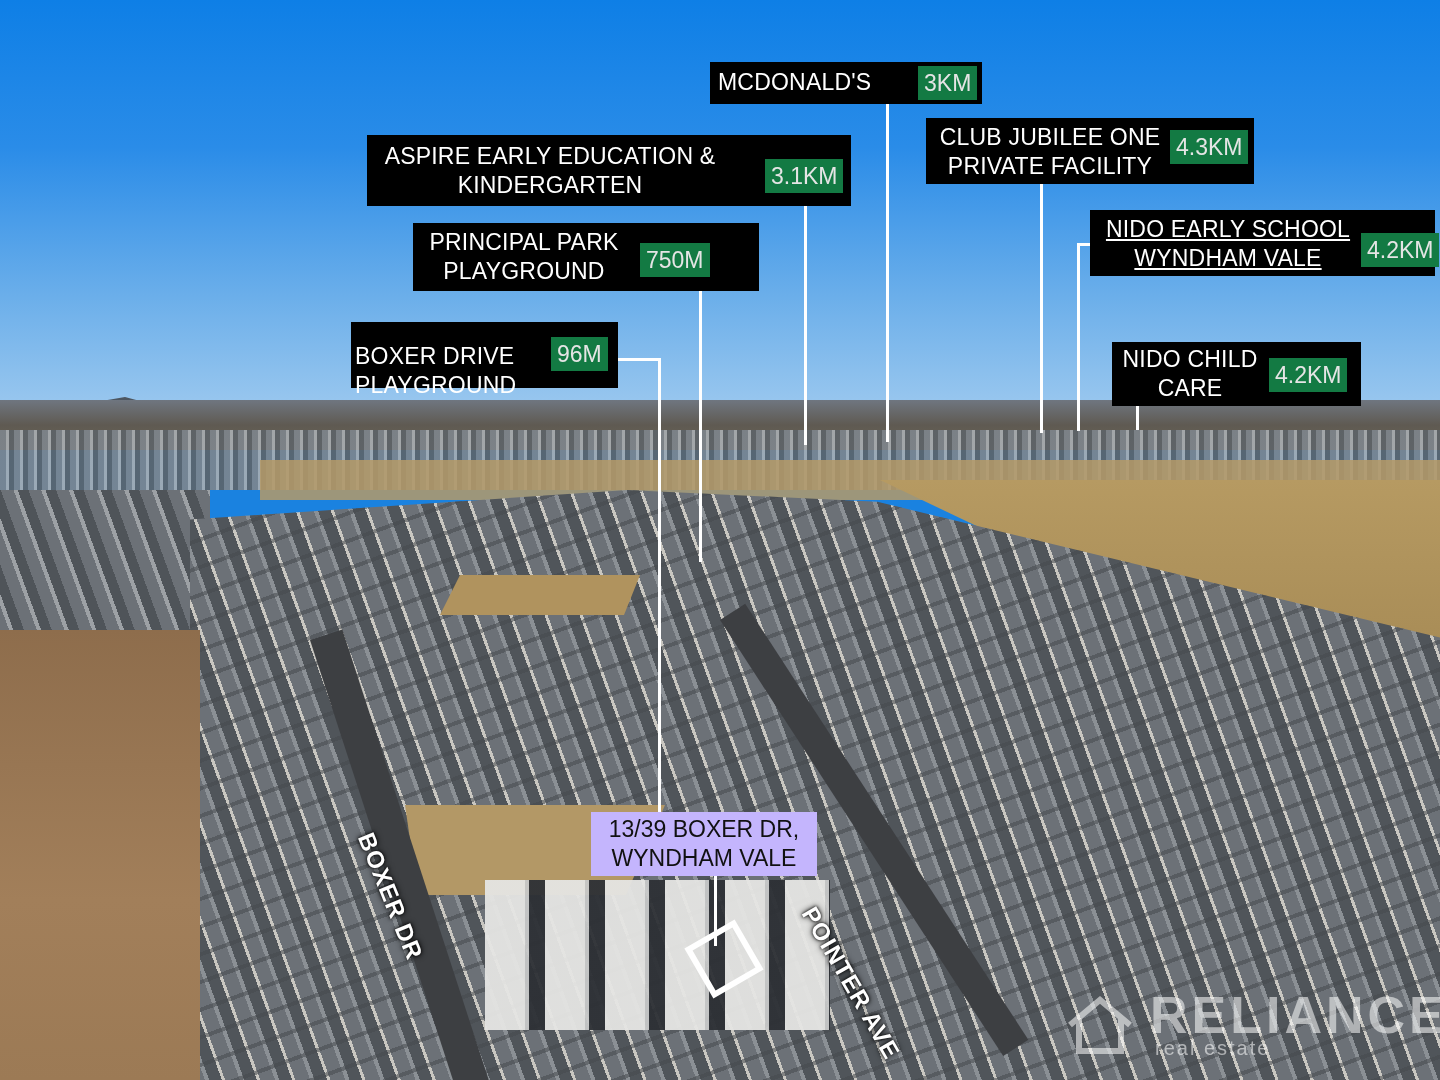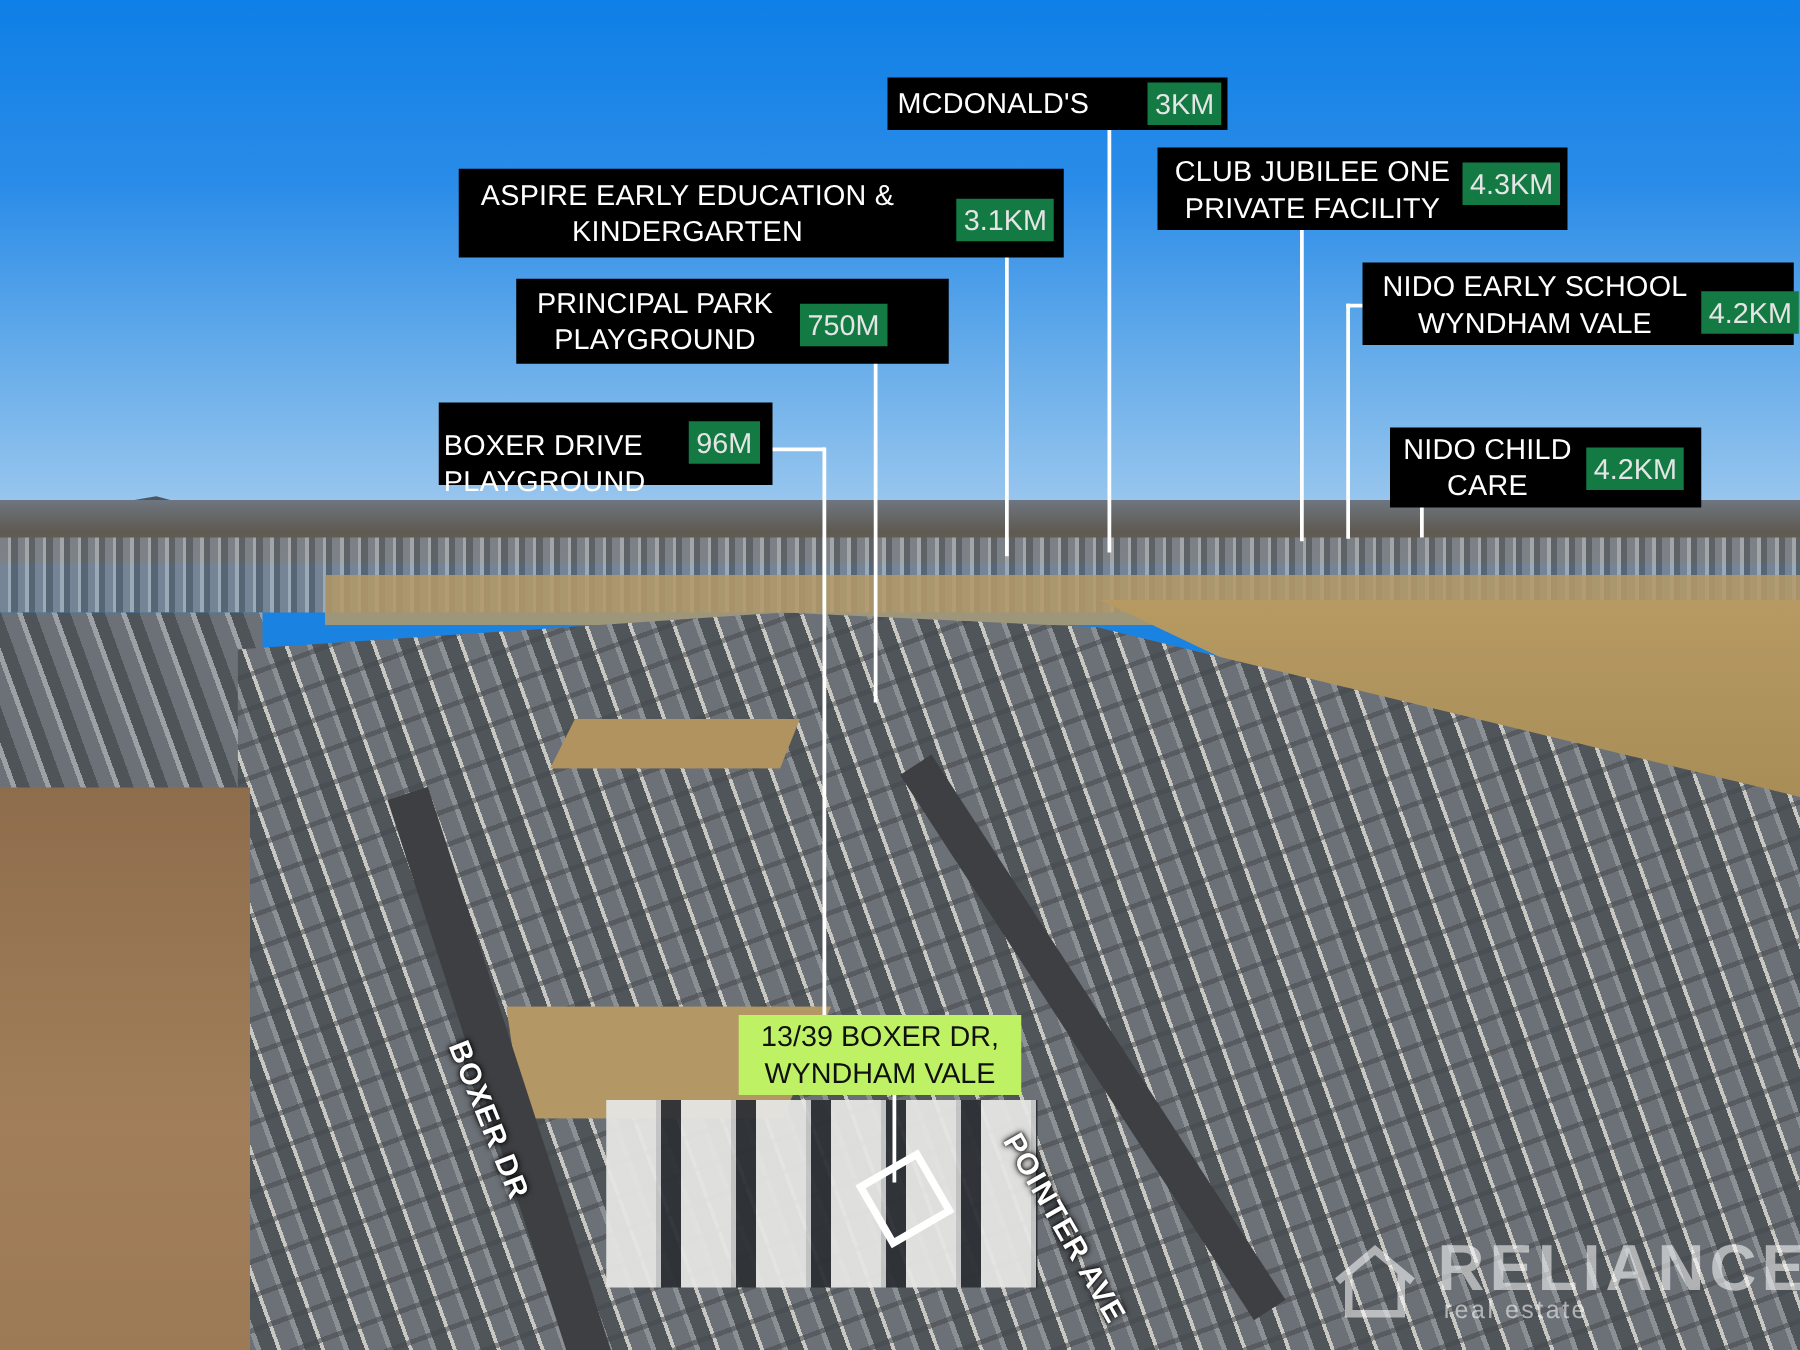--- a/index.html
+++ b/index.html
@@ -45,21 +45,21 @@
       background: repeating-linear-gradient(90deg, #e5e5e3 0 40px, #c7c8c8 40px 44px, #2d3035 44px 60px); opacity: .95; }
 
     
     .leader { position: absolute; background: #ffffff; }
 
     
     .callout { position: absolute; background: #000; color: #fff; display: flex; align-items: center; box-sizing: border-box; }
     .callout .name { font-size: 23px; line-height: 29px; text-align: center; letter-spacing: .2px; white-space: pre-line; }
     .callout .dist { position: absolute; background: #137a43; color: #e5e5e5; font-size: 23px; line-height: 34px; padding: 0 6px; }
 
-    .address { position: absolute; left: 591px; top: 812px; width: 226px; height: 64px; background: #bef264; color: #111;
+    .address { position: absolute; left: 591px; top: 812px; width: 226px; height: 64px; background: #c4b5fd; color: #111;
       font-size: 23px; line-height: 29px; text-align: center; padding-top: 3px; box-sizing: border-box; white-space: pre-line; }
     .marker { position: absolute; left: 695px; top: 930px; width: 58px; height: 58px; border: 6px solid #fff;
       transform: rotate(-30deg); box-sizing: border-box; }
 
     .road-label { position: absolute; color: #fff; font-size: 24px; font-weight: 700; letter-spacing: 1px;
       text-shadow: 0 0 3px #000, 0 0 6px #000; white-space: nowrap; transform-origin: left center; }
     .road-label.boxer { left: 365px; top: 820px; transform: rotate(68deg); }
     .road-label.pointer { left: 808px; top: 895px; transform: rotate(60deg); }
 
     .watermark { position: absolute; left: 1065px; top: 985px; width: 360px; height: 80px; color: rgba(255,255,255,.55); }
@@ -110,21 +110,21 @@
     <span class="dist" style="left:398px;top:24px;">3.1KM</span>
   </div>
 
   <div class="callout" style="left:926px;top:118px;width:328px;height:66px;">
     <span class="name" style="position:absolute;left:4px;top:5px;width:240px;">CLUB JUBILEE ONE
 PRIVATE FACILITY</span>
     <span class="dist" style="left:244px;top:12px;">4.3KM</span>
   </div>
 
   <div class="callout" style="left:1090px;top:210px;width:345px;height:66px;">
-    <span class="name" style="position:absolute;left:4px;top:5px;width:268px;">NIDO EARLY SCHOOL
+    <span class="name" style="position:absolute;left:4px;top:5px;width:268px;text-decoration:underline;">NIDO EARLY SCHOOL
 WYNDHAM VALE</span>
     <span class="dist" style="left:271px;top:23px;">4.2KM</span>
   </div>
 
   <div class="callout" style="left:1112px;top:299px;width:249px;height:64px;margin-top:43px;">
     <span class="name" style="position:absolute;left:2px;top:3px;width:152px;">NIDO CHILD
 CARE</span>
     <span class="dist" style="left:157px;top:16px;">4.2KM</span>
   </div>
 

